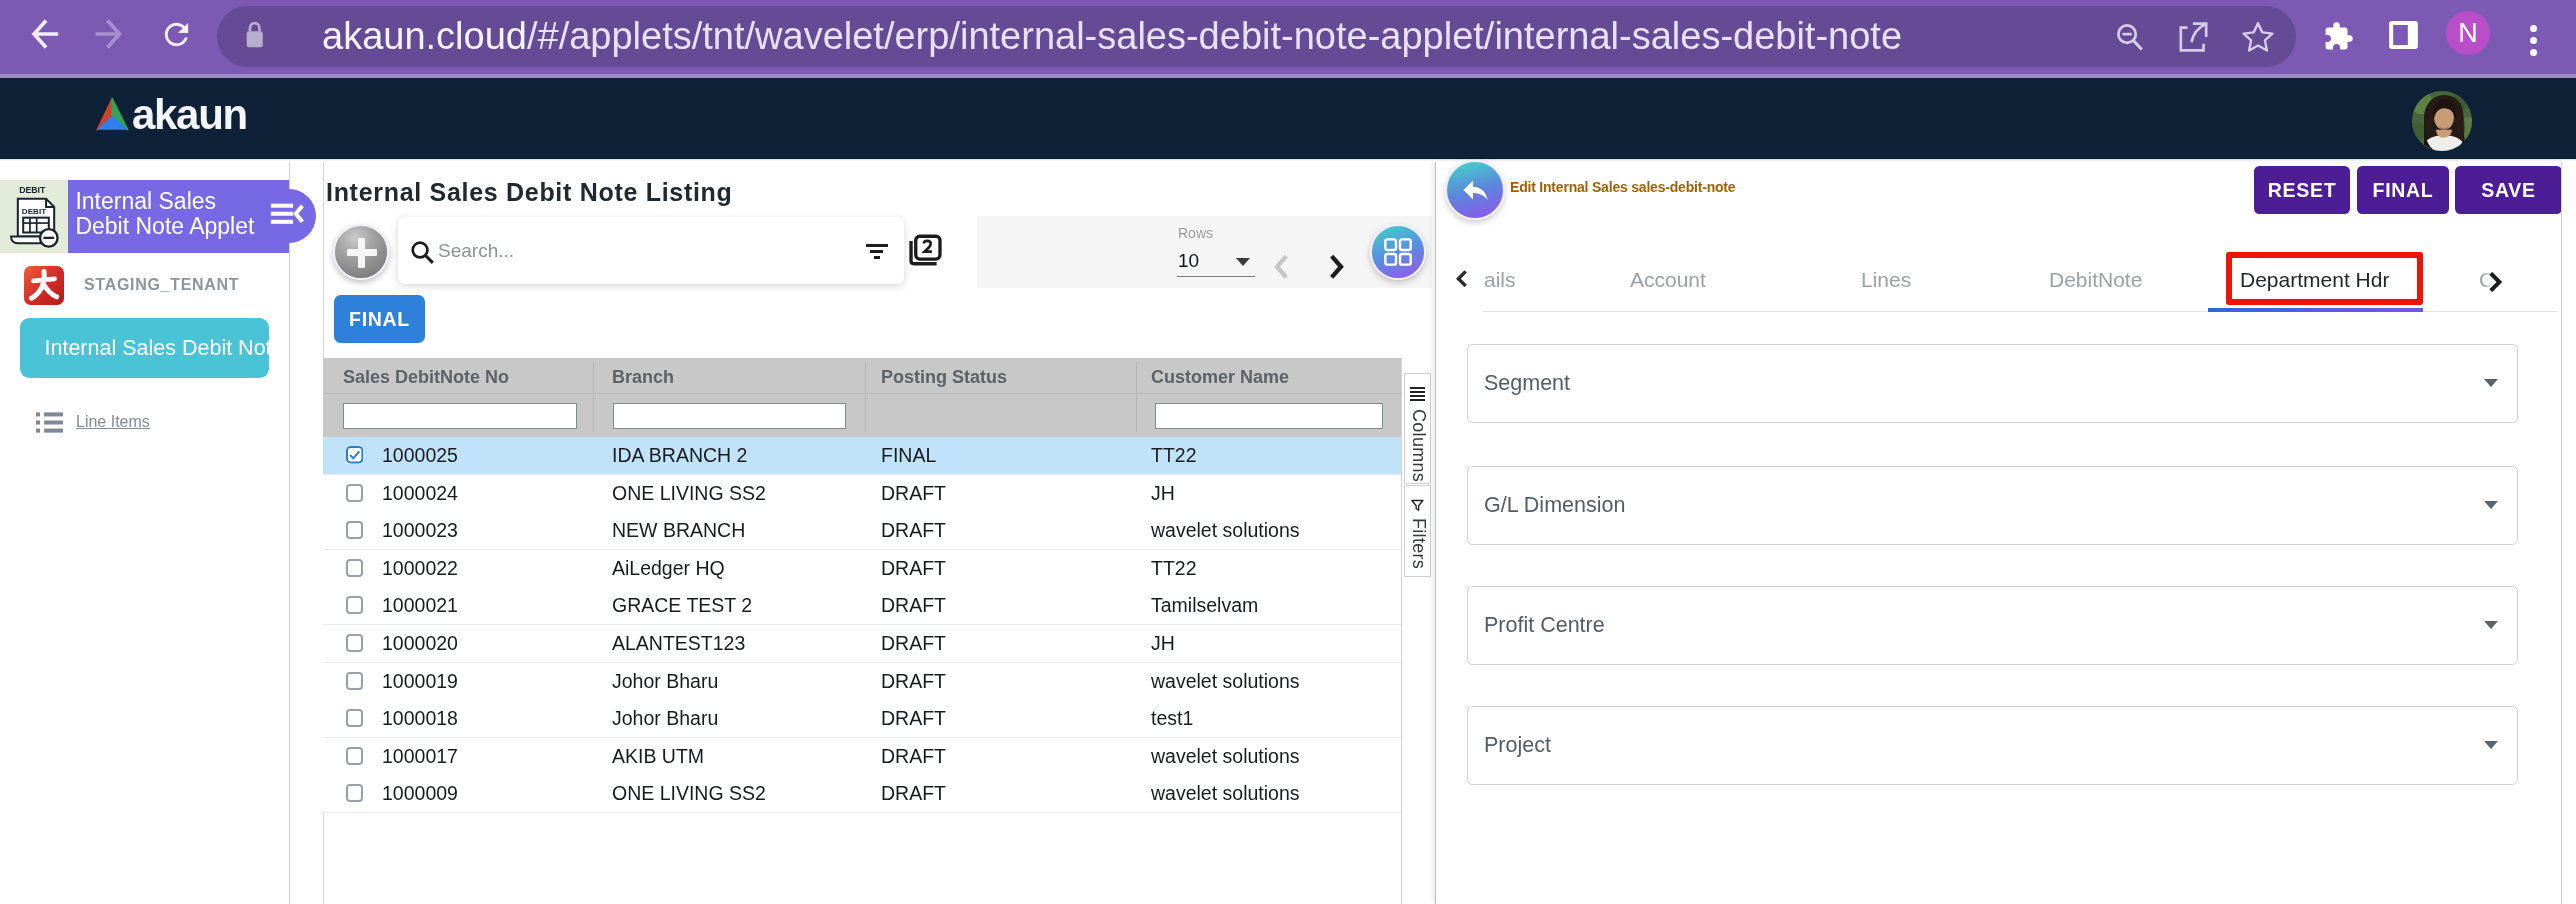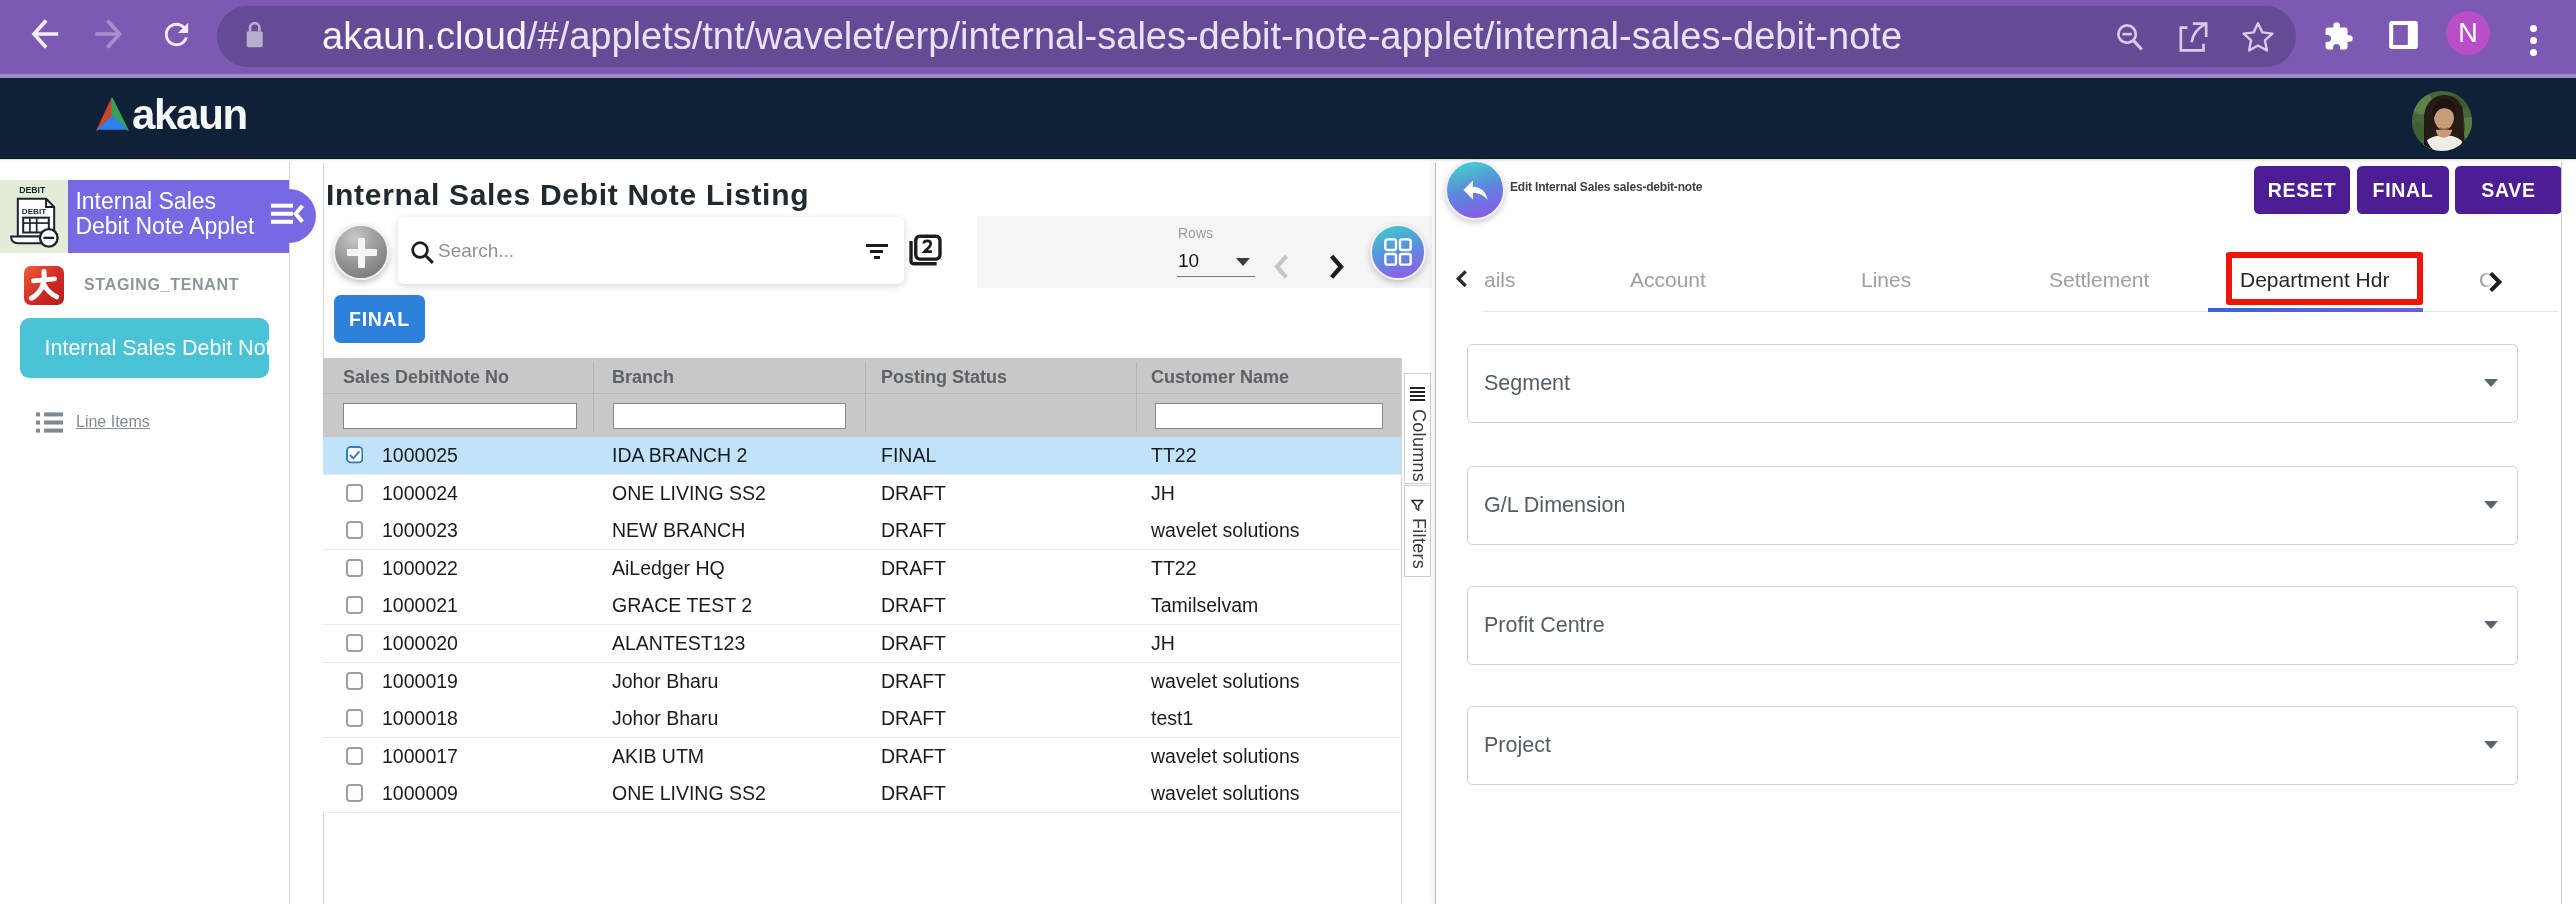--- a/index.html
+++ b/index.html
@@ -18,21 +18,21 @@
 #sidebar{position:absolute;left:0;top:162px;width:289px;height:743px;background:#fff;border-right:1.3px solid #d2d2d2;}
 #appletbar{position:absolute;left:68px;top:180px;width:221px;height:73px;background:#7769e4;color:#fff;font-size:23px;line-height:25px;padding-top:9.4px;padding-left:7.4px;box-sizing:border-box;}
 #appletbump{position:absolute;left:262px;top:189px;width:54px;height:54px;border-radius:50%;background:#7769e4;}
 #appleticon{position:absolute;left:0;top:180px;width:68px;height:73px;background:#e3ecd9;}
 #tenanticon{position:absolute;left:23.5px;top:266px;width:40px;height:39px;border-radius:6.7px;background:linear-gradient(135deg,#ef5d3c 0%,#d02a24 55%,#b01d1d 100%);}
 #tenantname{position:absolute;left:84px;top:276px;font-size:16px;font-weight:bold;letter-spacing:0.7px;color:#8d959d;}
 #cyanbtn{position:absolute;left:19.5px;top:318px;width:249px;height:60px;border-radius:9.4px;background:#4ac3d6;color:#fff;font-size:21.5px;line-height:60px;padding-left:25px;box-sizing:border-box;white-space:nowrap;overflow:hidden;}
 #lineitems{position:absolute;left:76px;top:413px;font-size:16px;color:#828c94;text-decoration:underline;}
 
 #contentleftline{position:absolute;left:323px;top:162px;width:1.3px;height:743px;background:#d7d7d7;}
-#listtitle{position:absolute;left:326px;top:178px;font-size:30px;font-weight:600;letter-spacing:0.7px;color:#20292f;}
+#listtitle{position:absolute;left:326px;top:178px;font-size:25px;font-weight:600;letter-spacing:0.7px;color:#20292f;}
 #plusbtn{position:absolute;left:333px;top:224px;width:56px;height:56px;border-radius:50%;background:radial-gradient(circle at 38% 22%,#c9c9c9 0%,#a3a3a3 35%,#757575 90%);border:2px solid #f2eef7;box-sizing:border-box;box-shadow:0 2.7px 6.7px rgba(0,0,0,0.25);}
 #searchbox{position:absolute;left:398px;top:217px;width:506px;height:67px;border-radius:6.7px;background:#fff;box-shadow:0 2px 8px rgba(0,0,0,0.16);}
 #searchtxt{position:absolute;left:40px;top:0px;height:67px;line-height:67px;font-size:19px;color:#8d9297;}
 #graystrip{position:absolute;left:977px;top:216px;width:455px;height:72px;background:#f5f5f5;}
 #rowslbl{position:absolute;left:1178px;top:225px;font-size:14px;color:#9b9b9b;}
 #rowsval{position:absolute;left:1178px;top:250px;font-size:19px;color:#101418;}
 #rowsline{position:absolute;left:1177px;top:276px;width:78px;height:1.3px;background:#7b7b7b;}
 #finalbtn1{position:absolute;left:334px;top:295px;width:91px;height:48px;border-radius:6.7px;background:#2e81da;color:#fff;font-size:19.5px;font-weight:bold;letter-spacing:0.7px;text-align:center;line-height:48px;}
 
 #tbl{position:absolute;left:323px;top:358px;width:1079px;height:546px;border-right:1.3px solid #d2d2d2;box-sizing:border-box;}
@@ -43,21 +43,21 @@
 .finput{position:absolute;top:45px;height:24px;background:#fff;border:1.3px solid #7f8b8f;}
 .trow{position:absolute;left:0;width:1078px;height:38px;border-bottom:1.3px solid #e9ebee;box-sizing:border-box;background:#fff;}
 .trow.sel{background:#c0e3fa;}
 .cell{position:absolute;top:0;height:36px;line-height:36px;font-size:19.5px;color:#191c1f;white-space:nowrap;}
 .cb{position:absolute;left:23px;top:9.4px;width:17.4px;height:17.4px;border:2px solid #9aa0a5;border-radius:4px;background:#fff;box-sizing:border-box;}
 
 .vtab{position:absolute;left:1404px;width:27px;background:#fff;border:1.3px solid #cfcfcf;box-sizing:border-box;}
 .vtxt{writing-mode:vertical-rl;font-size:18px;color:#34393d;letter-spacing:0.3px;}
 
 #rpanel{position:absolute;left:1435px;top:162px;width:1126px;height:743px;background:#fff;border-left:1.3px solid #bfc2c5;box-shadow:-2.7px 0 5.4px rgba(0,0,0,0.07);}
-#rptitle{position:absolute;left:1510px;top:173px;height:29.5px;line-height:29.5px;font-size:12px;font-weight:bold;letter-spacing:-0.2px;color:#404040;}
+#rptitle{position:absolute;left:1510px;top:173px;height:29.5px;line-height:29.5px;font-size:14px;font-weight:bold;letter-spacing:-0.2px;color:#a16207;}
 .bluebtn{position:absolute;top:166px;height:48px;border-radius:5.4px;background:#4c1d95;color:#fff;font-size:19.5px;font-weight:bold;letter-spacing:0.7px;text-align:center;line-height:48px;}
 #tabline{position:absolute;left:1483px;top:311px;width:1075px;height:1.3px;background:#e3e3e3;}
 .rtab{position:absolute;top:265px;height:30px;line-height:30px;font-size:21px;color:#9aa1a7;white-space:nowrap;}
 #redbox{position:absolute;left:2226px;top:252px;width:197px;height:53px;border:6px solid #ee1408;border-radius:2.7px;box-sizing:border-box;}
 #tabunderline{position:absolute;left:2208px;top:308px;width:215px;height:4px;background:linear-gradient(90deg,#3366d6,#6e5ce0);}
 .ffield{position:absolute;left:1467px;width:1051px;height:79px;border:1.3px solid #ced1d6;border-radius:5.4px;box-sizing:border-box;background:#fff;}
 .flbl{position:absolute;left:16px;top:0;height:76px;line-height:76px;font-size:21.5px;color:#525d66;}
 .fcaret{position:absolute;right:19px;top:34px;width:0;height:0;border-left:7.4px solid transparent;border-right:7.4px solid transparent;border-top:8.7px solid #5a646c;}
 #rightline{position:absolute;left:2561px;top:162px;width:1.3px;height:743px;background:#d0d0d0;}
 </style>
@@ -331,21 +331,21 @@
 <svg class="abs" style="left:1455px;top:270px;" width="13.4" height="17.4" viewBox="0 0 20 26">
       <path d="M16 2 L5 13 L16 24" fill="none" stroke="#2b2b2b" stroke-width="5"></path>
     </svg>
 <div class="bluebtn" style="left:2254px;width:96px;">RESET</div>
 <div class="bluebtn" style="left:2357px;width:92px;">FINAL</div>
 <div class="bluebtn" style="left:2455px;width:107px;">SAVE</div>
 <div id="tabline"></div>
 <div class="rtab" style="left:1484px;">ails</div>
 <div class="rtab" style="left:1630px;">Account</div>
 <div class="rtab" style="left:1861px;">Lines</div>
-<div class="rtab" style="left:2049px;">Settlement</div>
+<div class="rtab" style="left:2049px;">DebitNote</div>
 <div class="rtab" style="left:2240px;color:#23282c;">Department Hdr</div>
 <div class="rtab" style="left:2479px;">C</div>
 <div class="abs" style="left:2485px;top:254px;width:39px;height:54px;background:linear-gradient(90deg,rgba(255,255,255,0.1),#ffffff 22%);"></div>
 <svg class="abs" style="left:2488px;top:272px;" width="14.8" height="20" viewBox="0 0 22 30">
       <path d="M4 2 L17 15 L4 28" fill="none" stroke="#1d1d1d" stroke-width="6"></path>
     </svg>
 <div id="redbox"></div>
 <div id="tabunderline"></div>
 <div class="ffield" style="top:344px;">
       <div class="flbl">Segment</div>

